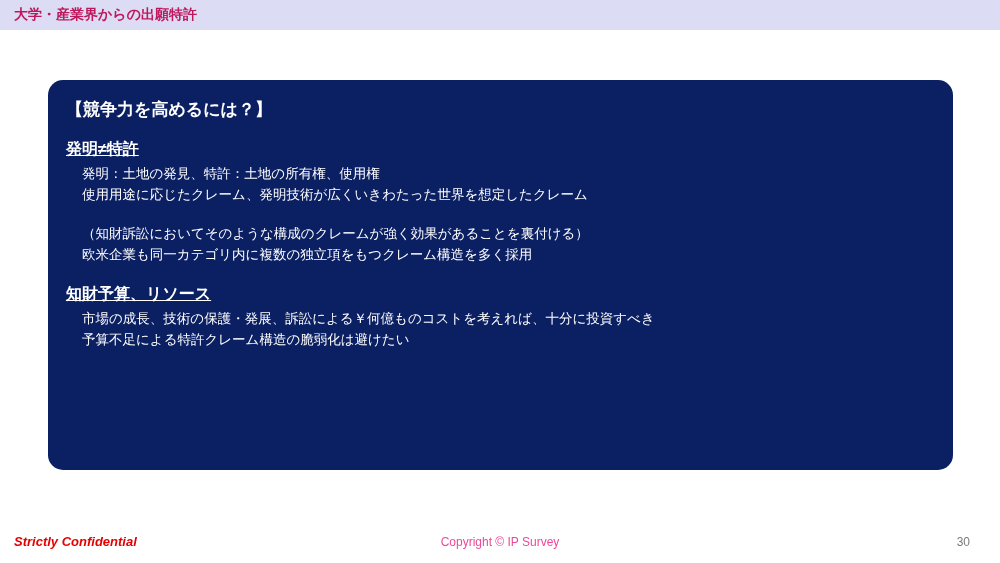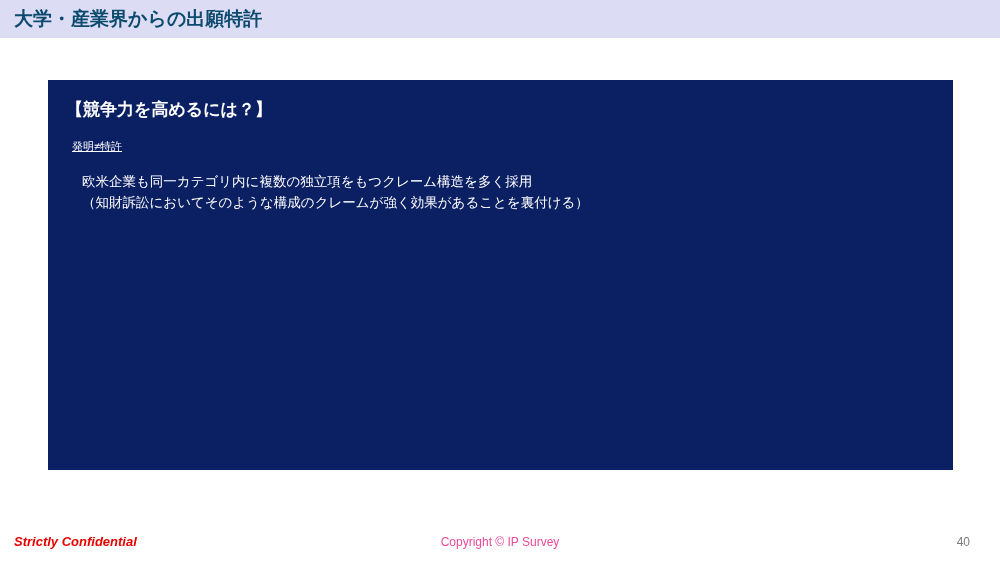--- a/index.html
+++ b/index.html
@@ -1,30 +1,31 @@
 <!DOCTYPE html>
 <html><head>
 <meta charset="utf-8">
 <style>
   * { margin: 0; padding: 0; box-sizing: border-box; }
   html, body { width: 1000px; height: 563px; font-family: "Meiryo", "Hiragino Kaku Gothic ProN", sans-serif; background: #fff; overflow: hidden; }
   .slide { width: 1000px; height: 563px; position: relative; }
   .titlebar { background: #dcdcf5; padding: 6px 14px 6px 14px; }
-  .titlebar h1 { font-size: 19px; font-weight: bold; color: #0c4a6e; }
+  .titlebar h1 { font-size: 14px; font-weight: bold; color: #be185d; }
   .panel {
     position: absolute;
     left: 48px; top: 80px;
     width: 905px; height: 390px;
     background: #0b1f63;
     color: #fff;
     padding: 18px 18px 18px 18px;
+    border-radius: 15px;
   }
   .panel-title { font-size: 17px; font-weight: bold; margin-bottom: 18px; }
   .sec { margin-bottom: 18px; }
-  .sec-head { font-size: 11px; font-weight: normal; text-decoration: underline; margin-bottom: 4px; margin-left: 6px; }
+  .sec-head { font-size: 16px; font-weight: bold; text-decoration: underline; margin-bottom: 4px; }
   .sec-body { font-size: 13.5px; line-height: 1.55; padding-left: 16px; }
   .footer {
     position: absolute; bottom: 14px; left: 0; width: 1000px;
     display: flex; align-items: center; padding: 0 30px 0 14px;
     font-size: 13px;
   }
   .conf { color: #e60000; font-weight: bold; font-style: italic; }
   .copy { color: #ec4899; position: absolute; left: 50%; transform: translateX(-50%); font-size: 12px; }
   .pageno { color: #7a7a7a; margin-left: auto; font-size: 12px; }
 </style>
@@ -35,30 +36,41 @@
 
   <div class="titlebar">
     <h1>大学・産業界からの出願特許</h1>
   </div>
 
   <div class="panel">
     <div class="panel-title">【競争力を高めるには？】</div>
 
     <div class="sec">
       <div class="sec-head">発明≠特許</div>
+      <div class="sec-body">
+        <div>発明：土地の発見、特許：土地の所有権、使用権</div>
+        <div>使用用途に応じたクレーム、発明技術が広くいきわたった世界を想定したクレーム</div>
+      </div>
     </div>
 
     <div class="sec">
       <div class="sec-body">
+        <div>（知財訴訟においてそのような構成のクレームが強く効果があることを裏付ける）</div>
         <div>欧米企業も同一カテゴリ内に複数の独立項をもつクレーム構造を多く採用</div>
-        <div>（知財訴訟においてそのような構成のクレームが強く効果があることを裏付ける）</div>
       </div>
     </div>
 
+    <div class="sec">
+      <div class="sec-head">知財予算、リソース</div>
+      <div class="sec-body">
+        <div>市場の成長、技術の保護・発展、訴訟による￥何億ものコストを考えれば、十分に投資すべき</div>
+        <div>予算不足による特許クレーム構造の脆弱化は避けたい</div>
+      </div>
+    </div>
   </div>
 
   <div class="footer">
     <span class="conf">Strictly Confidential</span>
     <span class="copy">Copyright © IP Survey</span>
-    <span class="pageno">40</span>
+    <span class="pageno">30</span>
   </div>
 
 </div>
 
 </body></html>

